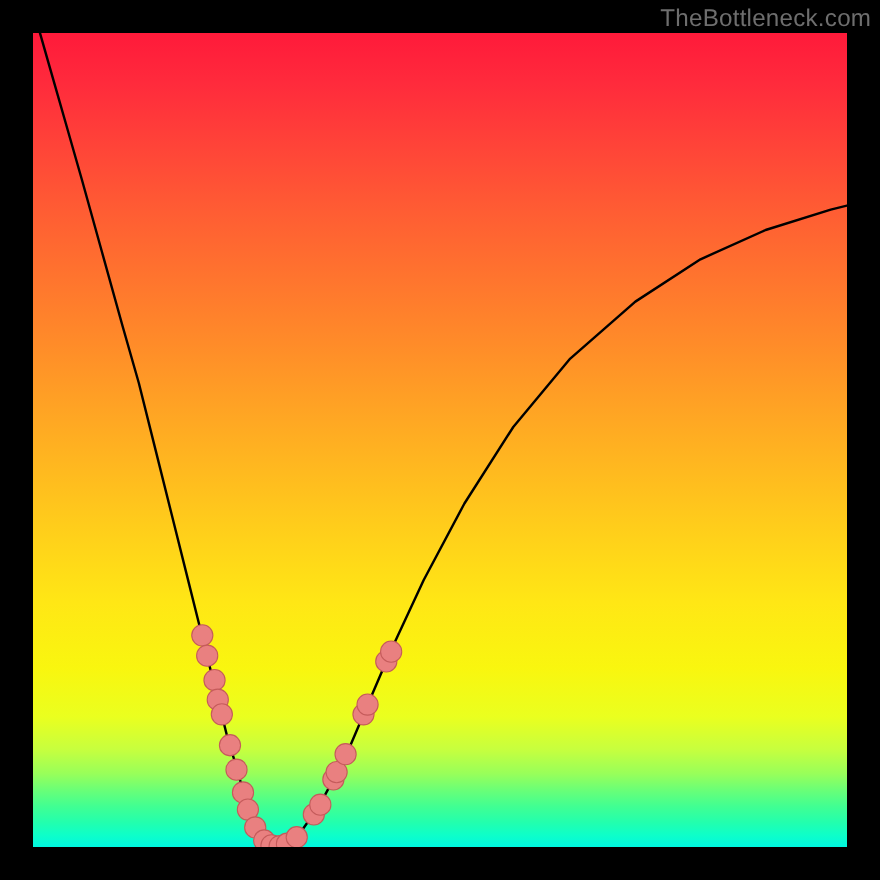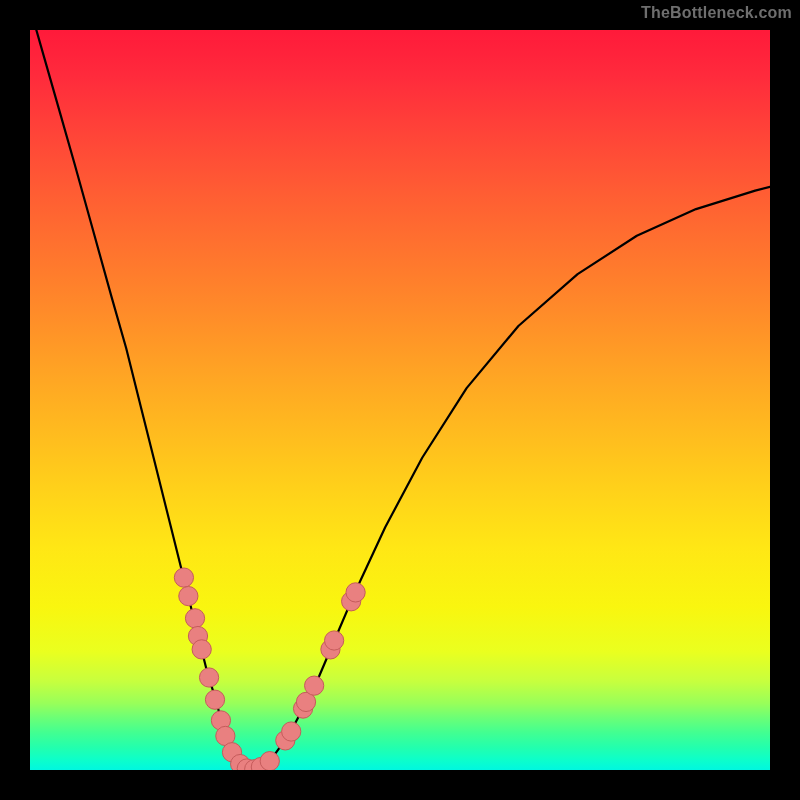--- a/index.html
+++ b/index.html
@@ -49,22 +49,22 @@
       #22ffae 97%,
       #0effc8 98.5%,
       #00f7e0 100%
     );
   }
   .watermark {
     position: absolute;
     top: 4px;
     right: 8px;
     color: #6e6e6e;
-    font-size: 16px;
-    font-weight: 700;
+    font-size: 22px;
+    font-weight: 400;
     letter-spacing: 0.2px;
     user-select: none;
   }
   svg.overlay {
     position: absolute;
     inset: 0;
   }
 </style>
 </head>
 <body>

